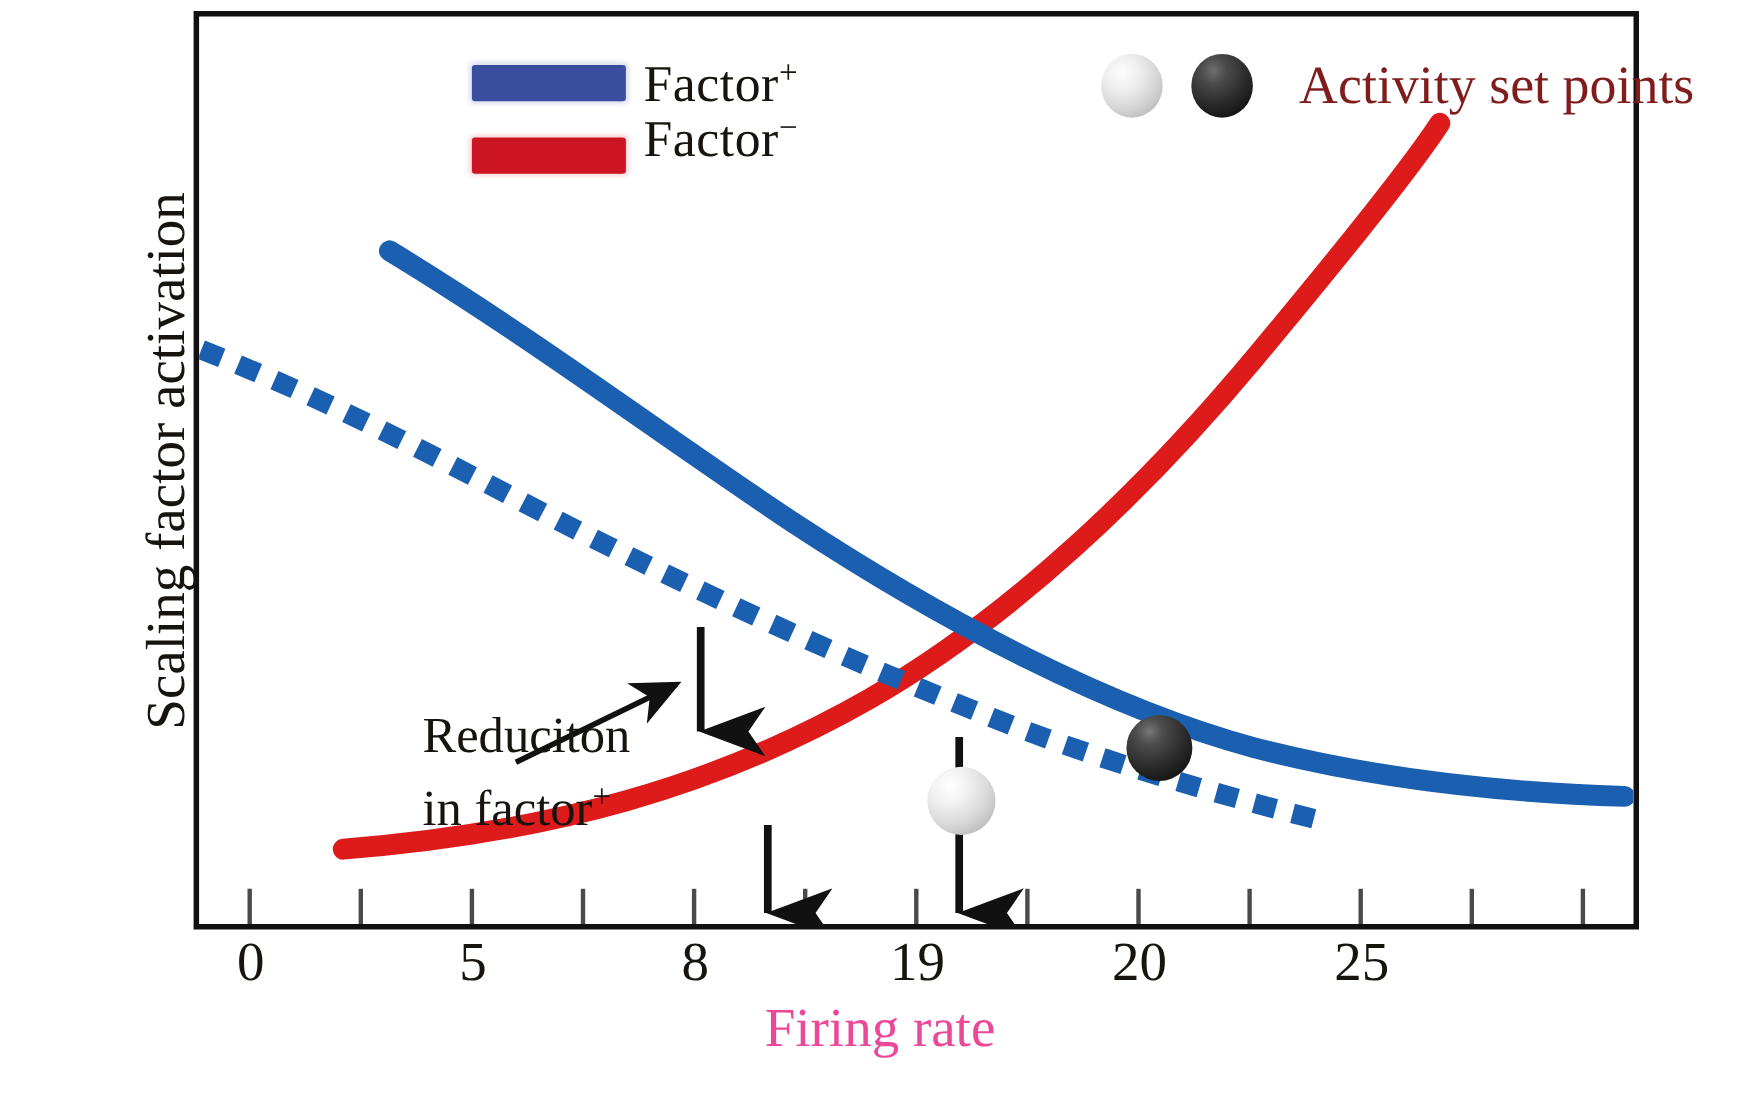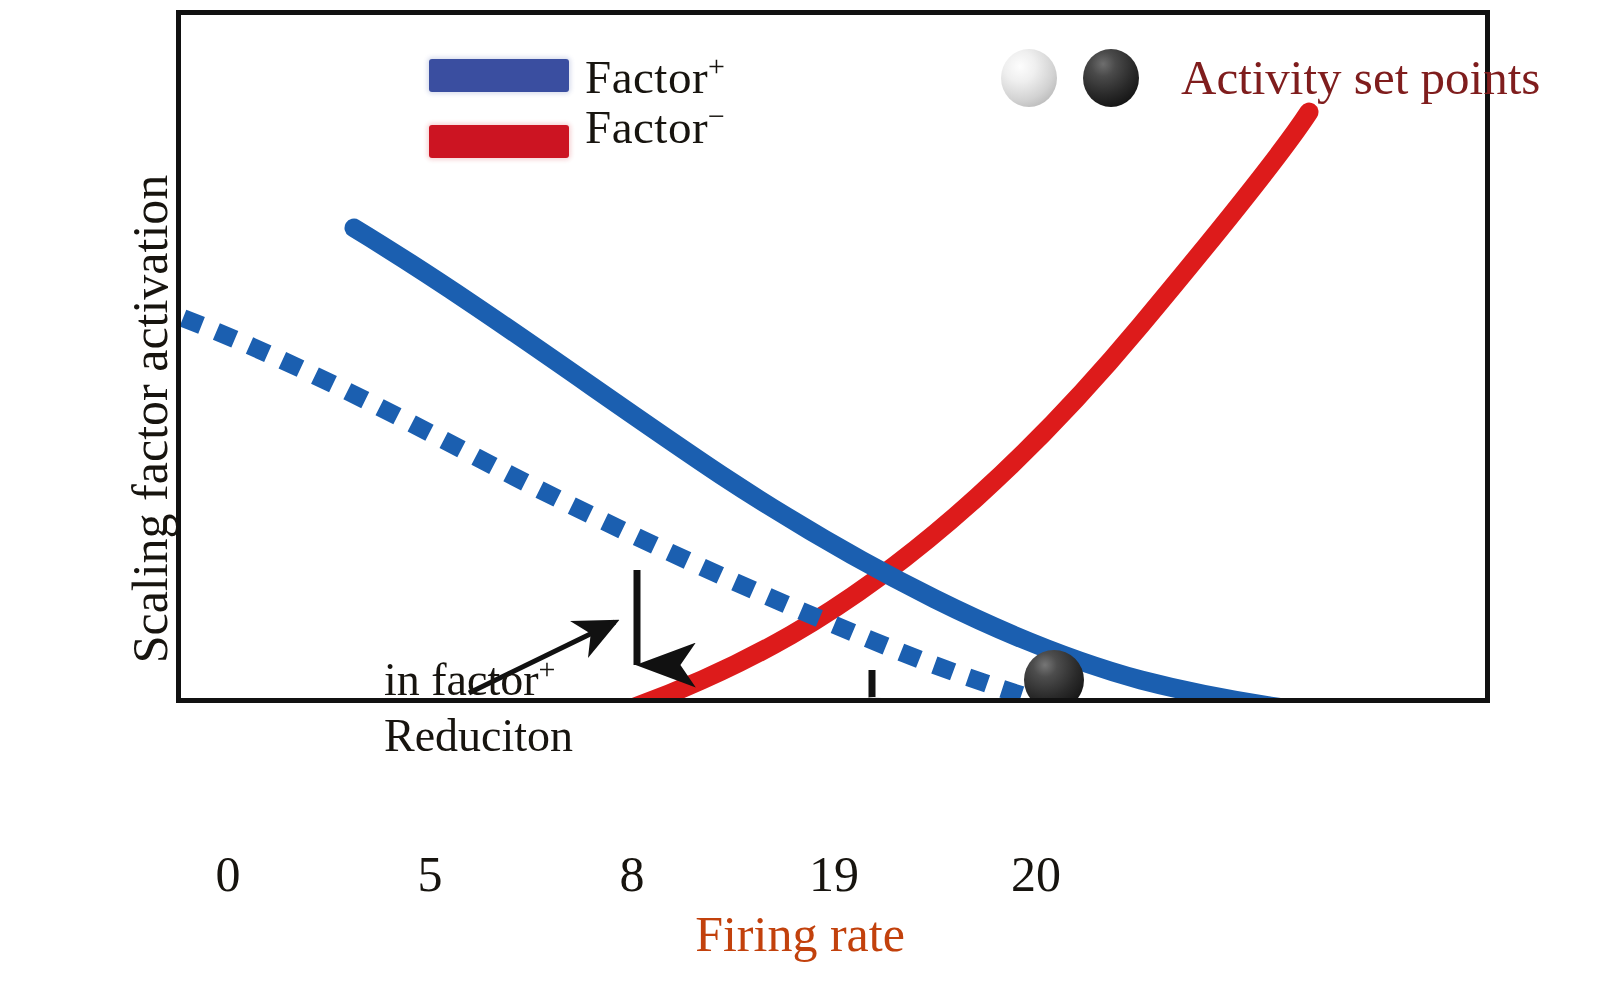--- a/index.html
+++ b/index.html
@@ -1,21 +1,21 @@
 <!DOCTYPE html>
 <html><head>
 <meta charset="utf-8">
 <style>
   html,body{margin:0;padding:0;background:#ffffff;}
   body{width:1600px;height:1000px;font-family:"Liberation Serif",serif;overflow:hidden;}
   #root{position:relative;width:1600px;height:1000px;background:#fff;}
 
   
   #plot-frame{
-    position:absolute;left:176px;top:10px;width:1314px;height:693px;
+    position:absolute;left:176px;top:10px;width:1314px;height:835px;
     border:5px solid #111111;box-sizing:border-box;background:#fff;
   }
   #plot-area{position:absolute;left:0;top:0;width:100%;height:100%;overflow:hidden;}
   #plot-svg{position:absolute;left:0;top:0;}
 
   
   .legend-swatch{position:absolute;width:140px;height:33px;border-radius:3px;}
   #legend-swatch-blue{left:248px;top:44px;background:#3a4ea0;box-shadow:0 0 4px 2px rgba(58,78,160,.18);}
   #legend-swatch-red{left:248px;top:110px;background:#cc1422;box-shadow:0 0 4px 2px rgba(204,20,34,.18);}
   .legend-label{position:absolute;font-size:47px;color:#17140f;letter-spacing:.5px;white-space:nowrap;}
@@ -27,21 +27,21 @@
   #legend-ball-light{left:820px;top:34px;
     background:radial-gradient(circle at 34% 30%, #fdfdfd 0%, #efefef 28%, #d2d2d2 62%, #b3b3b3 88%, #a5a5a5 100%);}
   #legend-ball-dark{left:902px;top:34px;
     background:radial-gradient(circle at 36% 26%, #6e6e6e 0%, #4a4a4a 22%, #2a2a2a 55%, #131313 82%, #0b0b0b 100%);}
   #legend-label-setpoints{left:1000px;top:34px;font-size:49px;color:#7f1d1d;white-space:nowrap;position:absolute;font-family:Liberation Serif, serif;}
 
   
   #annotation-text{position:absolute;left:203px;top:626px;font-size:46px;color:#17140f;line-height:56px;white-space:nowrap;}
 
   
-  #x-axis-label{position:absolute;left:0;top:905px;width:1600px;text-align:center;font-size:50px;color:#c2410c;}
+  #x-axis-label{position:absolute;left:0;top:905px;width:1600px;text-align:center;font-size:50px;color:#ec4899;}
   #y-axis-label{position:absolute;left:-160px;top:390px;width:620px;text-align:center;font-size:50px;color:#17140f;
     transform:rotate(-90deg);transform-origin:center center;}
   .tick-label{position:absolute;top:845px;font-size:50px;color:#17140f;text-align:center;width:120px;margin-left:-60px;}
 
   
   .setpoint-ball{position:absolute;border-radius:50%;}
   #setpoint-ball-light{width:62px;height:62px;left:662px;top:682px;
     background:radial-gradient(circle at 33% 28%, #ffffff 0%, #f2f2f2 26%, #d8d8d8 58%, #b6b6b6 86%, #a8a8a8 100%);}
   #setpoint-ball-dark{width:60px;height:60px;left:843px;top:635px;
     background:radial-gradient(circle at 35% 25%, #767676 0%, #4d4d4d 20%, #2b2b2b 54%, #141414 82%, #0a0a0a 100%);}
@@ -103,26 +103,27 @@
 
     <div id="legend-label-blue" class="legend-label"><span>Factor</span><span class="sup">+</span></div>
 
     <div id="legend-label-red" class="legend-label"><span>Factor</span><span class="sup">−</span></div>
 
     <div id="legend-ball-light" class="setpoint-legend-ball"></div>
     <div id="legend-ball-dark" class="setpoint-legend-ball"></div>
     <div id="legend-label-setpoints">Activity set points</div>
 
     <div id="annotation-text">
+      <div>Reduciton</div>
       <div><span>in factor</span><span class="sup">+</span></div>
-      <div>Reduciton</div>
     </div>
   </div>
 
   <div class="tick-label" style="left:228px">0</div>
   <div class="tick-label" style="left:430px">5</div>
   <div class="tick-label" style="left:632px">8</div>
   <div class="tick-label" style="left:834px">19</div>
   <div class="tick-label" style="left:1036px">20</div>
+  <div class="tick-label" style="left:1238px">25</div>
 
   <div id="x-axis-label">Firing rate</div>
   <div id="y-axis-label">Scaling factor activation</div>
 </div>
 
 </body></html>

